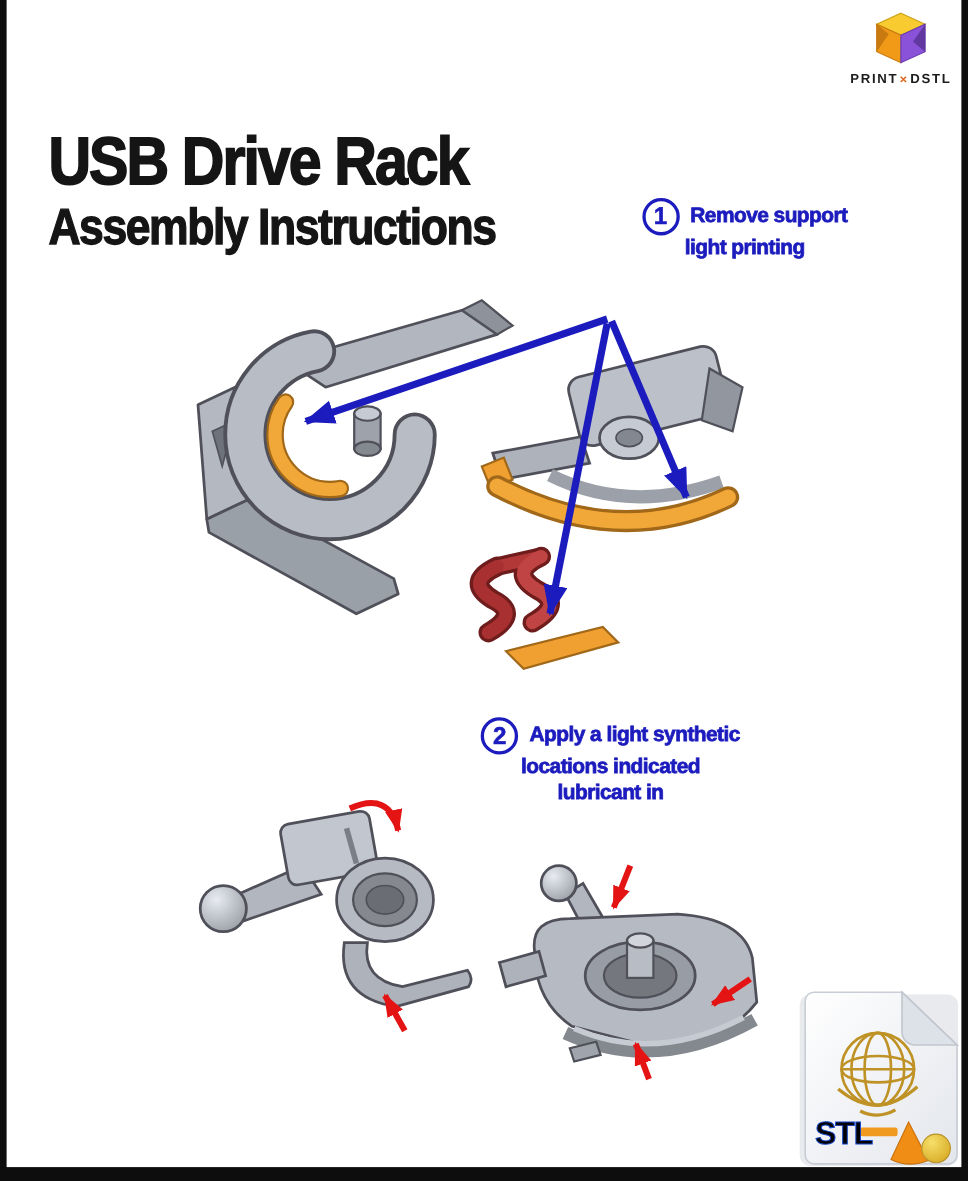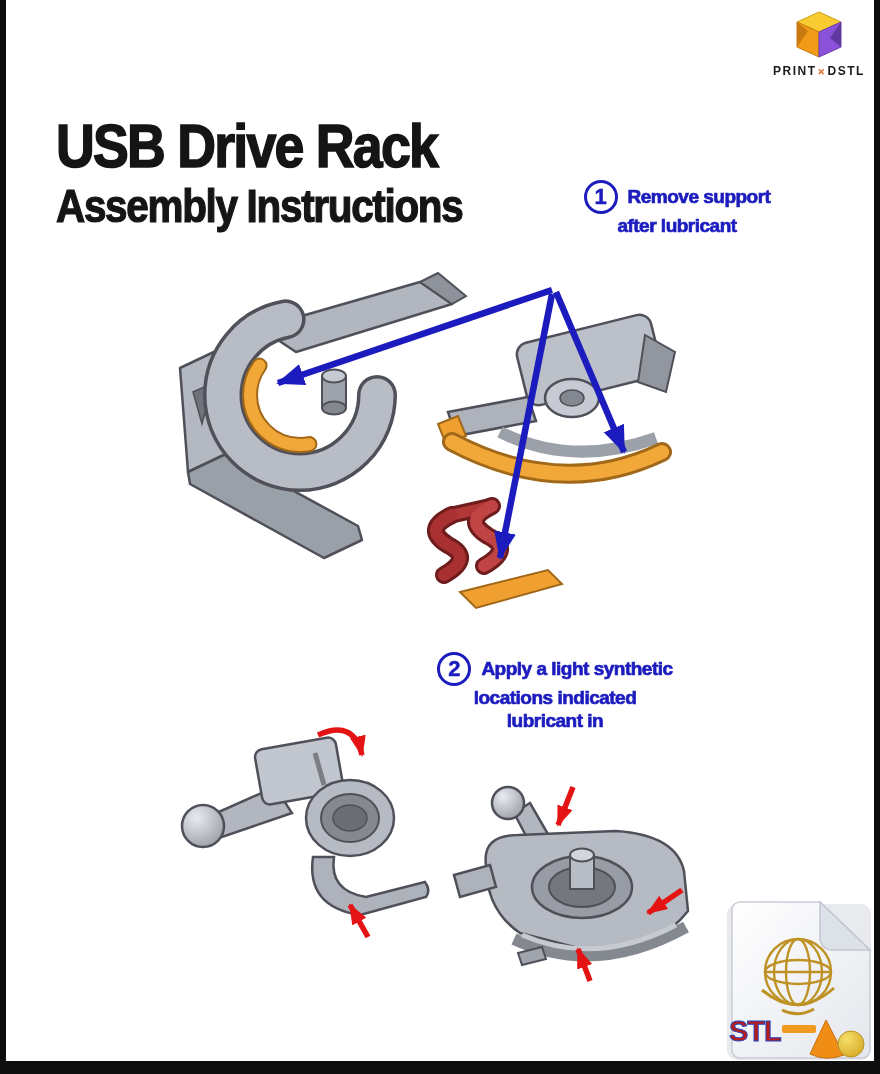--- a/index.html
+++ b/index.html
@@ -9,21 +9,21 @@
 
   .edge-left  { position:absolute; left:0; top:0; bottom:0; width:6px; background:#0d0d0d; z-index:6; }
   .edge-right { position:absolute; right:0; top:0; bottom:0; width:6px; background:#0d0d0d; z-index:6; }
   .edge-bottom{ position:absolute; left:0; right:0; bottom:0; height:13px; background:#0d0d0d; z-index:7; }
 
   .logo { position:absolute; top:10px; right:13px; width:96px; display:flex; flex-direction:column; align-items:center; gap:4px; z-index:3; }
   .logo-cube { width:56px; height:50px; }
   .logo-text { font-size:12px; letter-spacing:1.5px; font-weight:600; color:#1c1c1c; white-space:nowrap; }
   .logo-mark { color:#e0641a; font-size:9px; padding:0 1px; font-weight:700; }
 
-  .title-block { position:absolute; left:56px; top:116px; z-index:2; }
+  .title-block { position:absolute; left:44px; top:116px; z-index:2; }
   .title1 { font-size:61px; font-weight:700; color:#151515; letter-spacing:-2px; line-height:1;
             transform:scaleX(0.88); transform-origin:0 0; -webkit-text-stroke:1.6px #151515; white-space:nowrap; }
   .title2 { font-size:46px; font-weight:700; color:#151515; letter-spacing:-1.5px; line-height:1; margin-top:6px;
             transform:scaleX(0.88); transform-origin:0 0; -webkit-text-stroke:1.2px #151515; white-space:nowrap; }
 
   .step { position:absolute; color:#1c1cbe; font-weight:700; text-align:center; z-index:2;
           -webkit-text-stroke:0.7px #1c1cbe; }
   .step .step-line { font-size:19px; line-height:1.22; letter-spacing:-0.5px; white-space:nowrap; }
   .step-row { display:flex; align-items:center; justify-content:center; gap:10px; }
   .step-num { width:34px; height:34px; border:3px solid #1c1cbe; border-radius:50%; display:inline-flex;
@@ -31,21 +31,21 @@
               -webkit-text-stroke:0.5px #1c1cbe; }
   .step-1 { left:512px; top:180px; width:330px; }
   .step-2 { left:330px; top:652px; width:450px; }
 
   .illo { position:absolute; z-index:1; }
   .illo-1 { left:100px; top:240px; width:660px; height:400px; }
   .illo-2 { left:110px; top:715px; width:620px; height:310px; }
 
   .stl-badge { position:absolute; left:724px; top:898px; width:150px; height:165px; z-index:4; }
   .stl-badge svg { position:absolute; inset:0; width:100%; height:100%; }
-  .stl-label { position:absolute; left:5px; bottom:15px; font-size:29px; font-weight:700; color:#b91c1c;
+  .stl-label { position:absolute; left:17px; bottom:15px; font-size:29px; font-weight:700; color:#000000;
                letter-spacing:-1px; -webkit-text-stroke:0.9px #1747c8; font-style:normal; }
 </style>
 </head>
 <body>
 
 <div class="canvas">
 
   <div class="edge-left"></div>
   <div class="edge-right"></div>
   <div class="edge-bottom"></div>
@@ -64,21 +64,21 @@
   <div class="title-block">
     <div class="title1">USB Drive Rack</div>
     <div class="title2">Assembly Instructions</div>
   </div>
 
   <div class="step step-1">
     <div class="step-row">
       <span class="step-num">1</span>
       <span class="step-line">Remove support</span>
     </div>
-    <div class="step-line">after lubricant</div>
+    <div class="step-line">light printing</div>
   </div>
 
   <svg class="illo illo-1" viewBox="0 0 660 400">
     <defs>
       <marker id="mb" markerUnits="userSpaceOnUse" markerWidth="34" markerHeight="26" refX="26" refY="11" orient="auto">
         <path d="M0,0 L28,11 L0,22 Z" fill="#1c1cbe"></path>
       </marker>
     </defs>
 
     <g>

